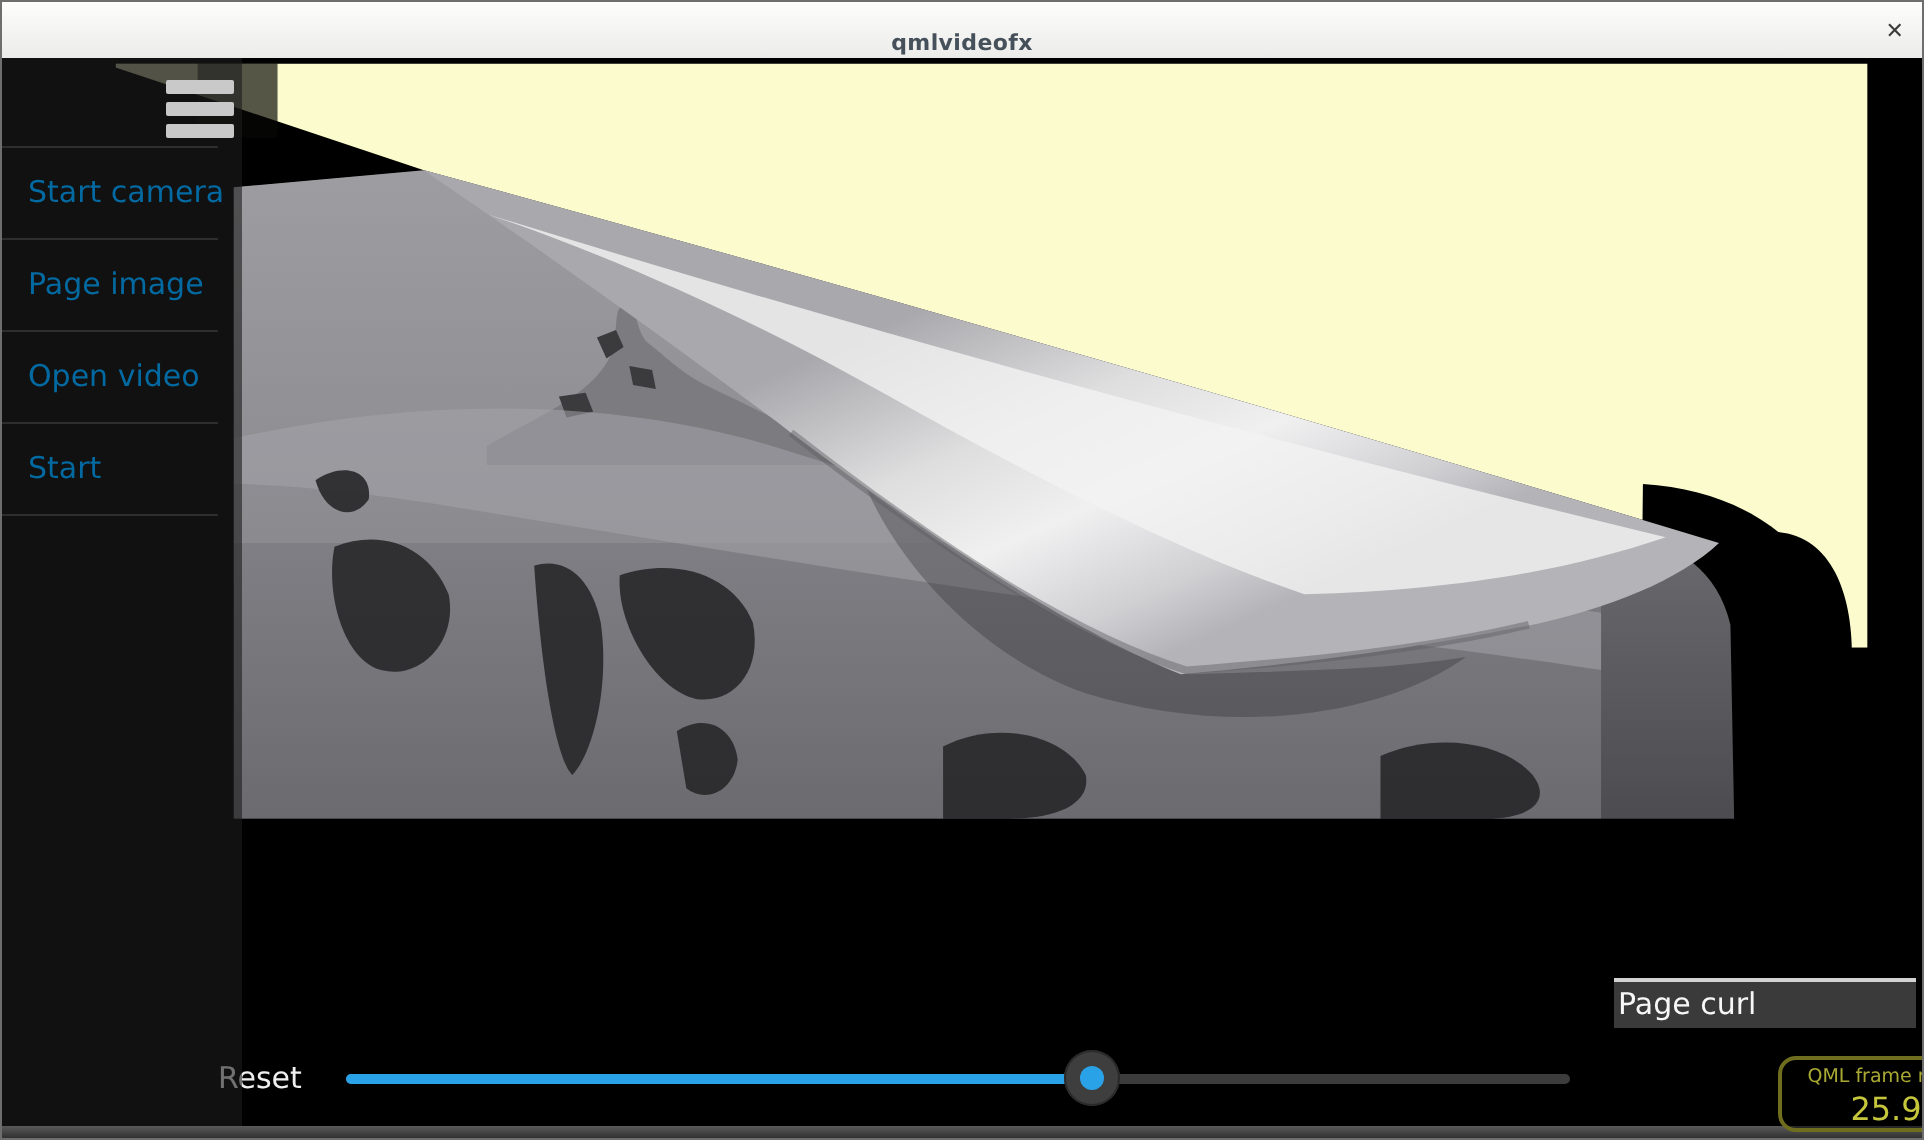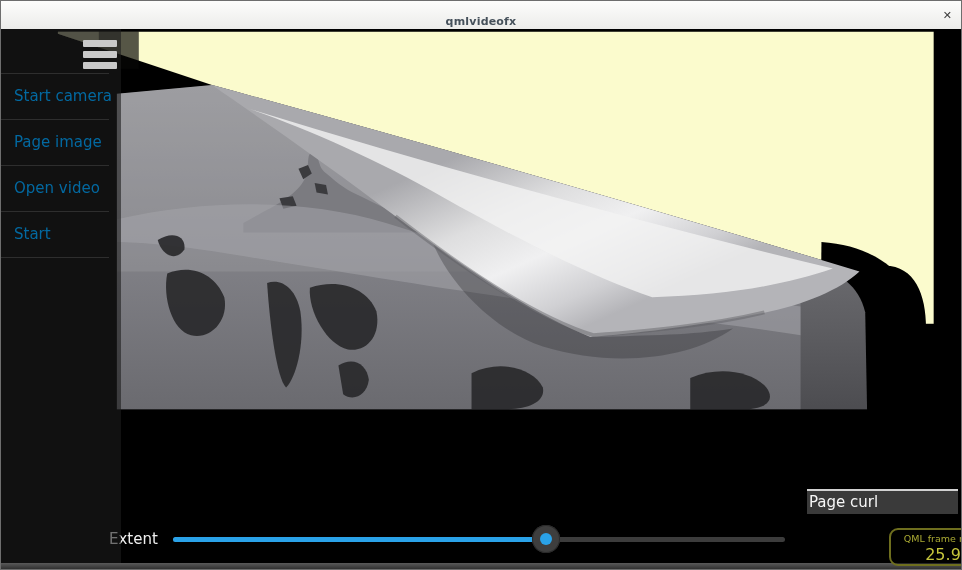--- a/index.html
+++ b/index.html
@@ -141,21 +141,21 @@
 
       <g>
         <path d="M197,87 Q520,175 878,283 C858,302 820,318 775,327 C700,342 640,348 595,352 C540,330 470,285 390,225 C320,172 245,120 197,87 Z" fill="url(#gCurl)"></path>
         <path d="M230,110 Q520,200 850,280 C800,297 740,308 660,310 C600,290 520,250 440,205 C370,165 290,130 230,110 Z" fill="#f2f2f3" opacity="0.8"></path>
         <path d="M390,225 C470,287 540,332 598,350 C650,346 720,340 778,326" fill="none" stroke="#5d5d62" stroke-width="4" opacity="0.45"></path>
       </g>
 
       <rect x="0" y="428" width="962" height="142" fill="#000"></rect>
     </svg>
 
-    <span class="slider-label">Extent</span>
+    <span class="slider-label">Reset</span>
     <div class="slider">
       <div class="slider-track"></div>
       <div class="slider-fill" style="width: 61%;"></div>
       <div class="slider-handle" style="left: 61%;">
         <div class="dot"></div>
       </div>
     </div>
 
     <div class="effect-btn">Page curl</div>
 

